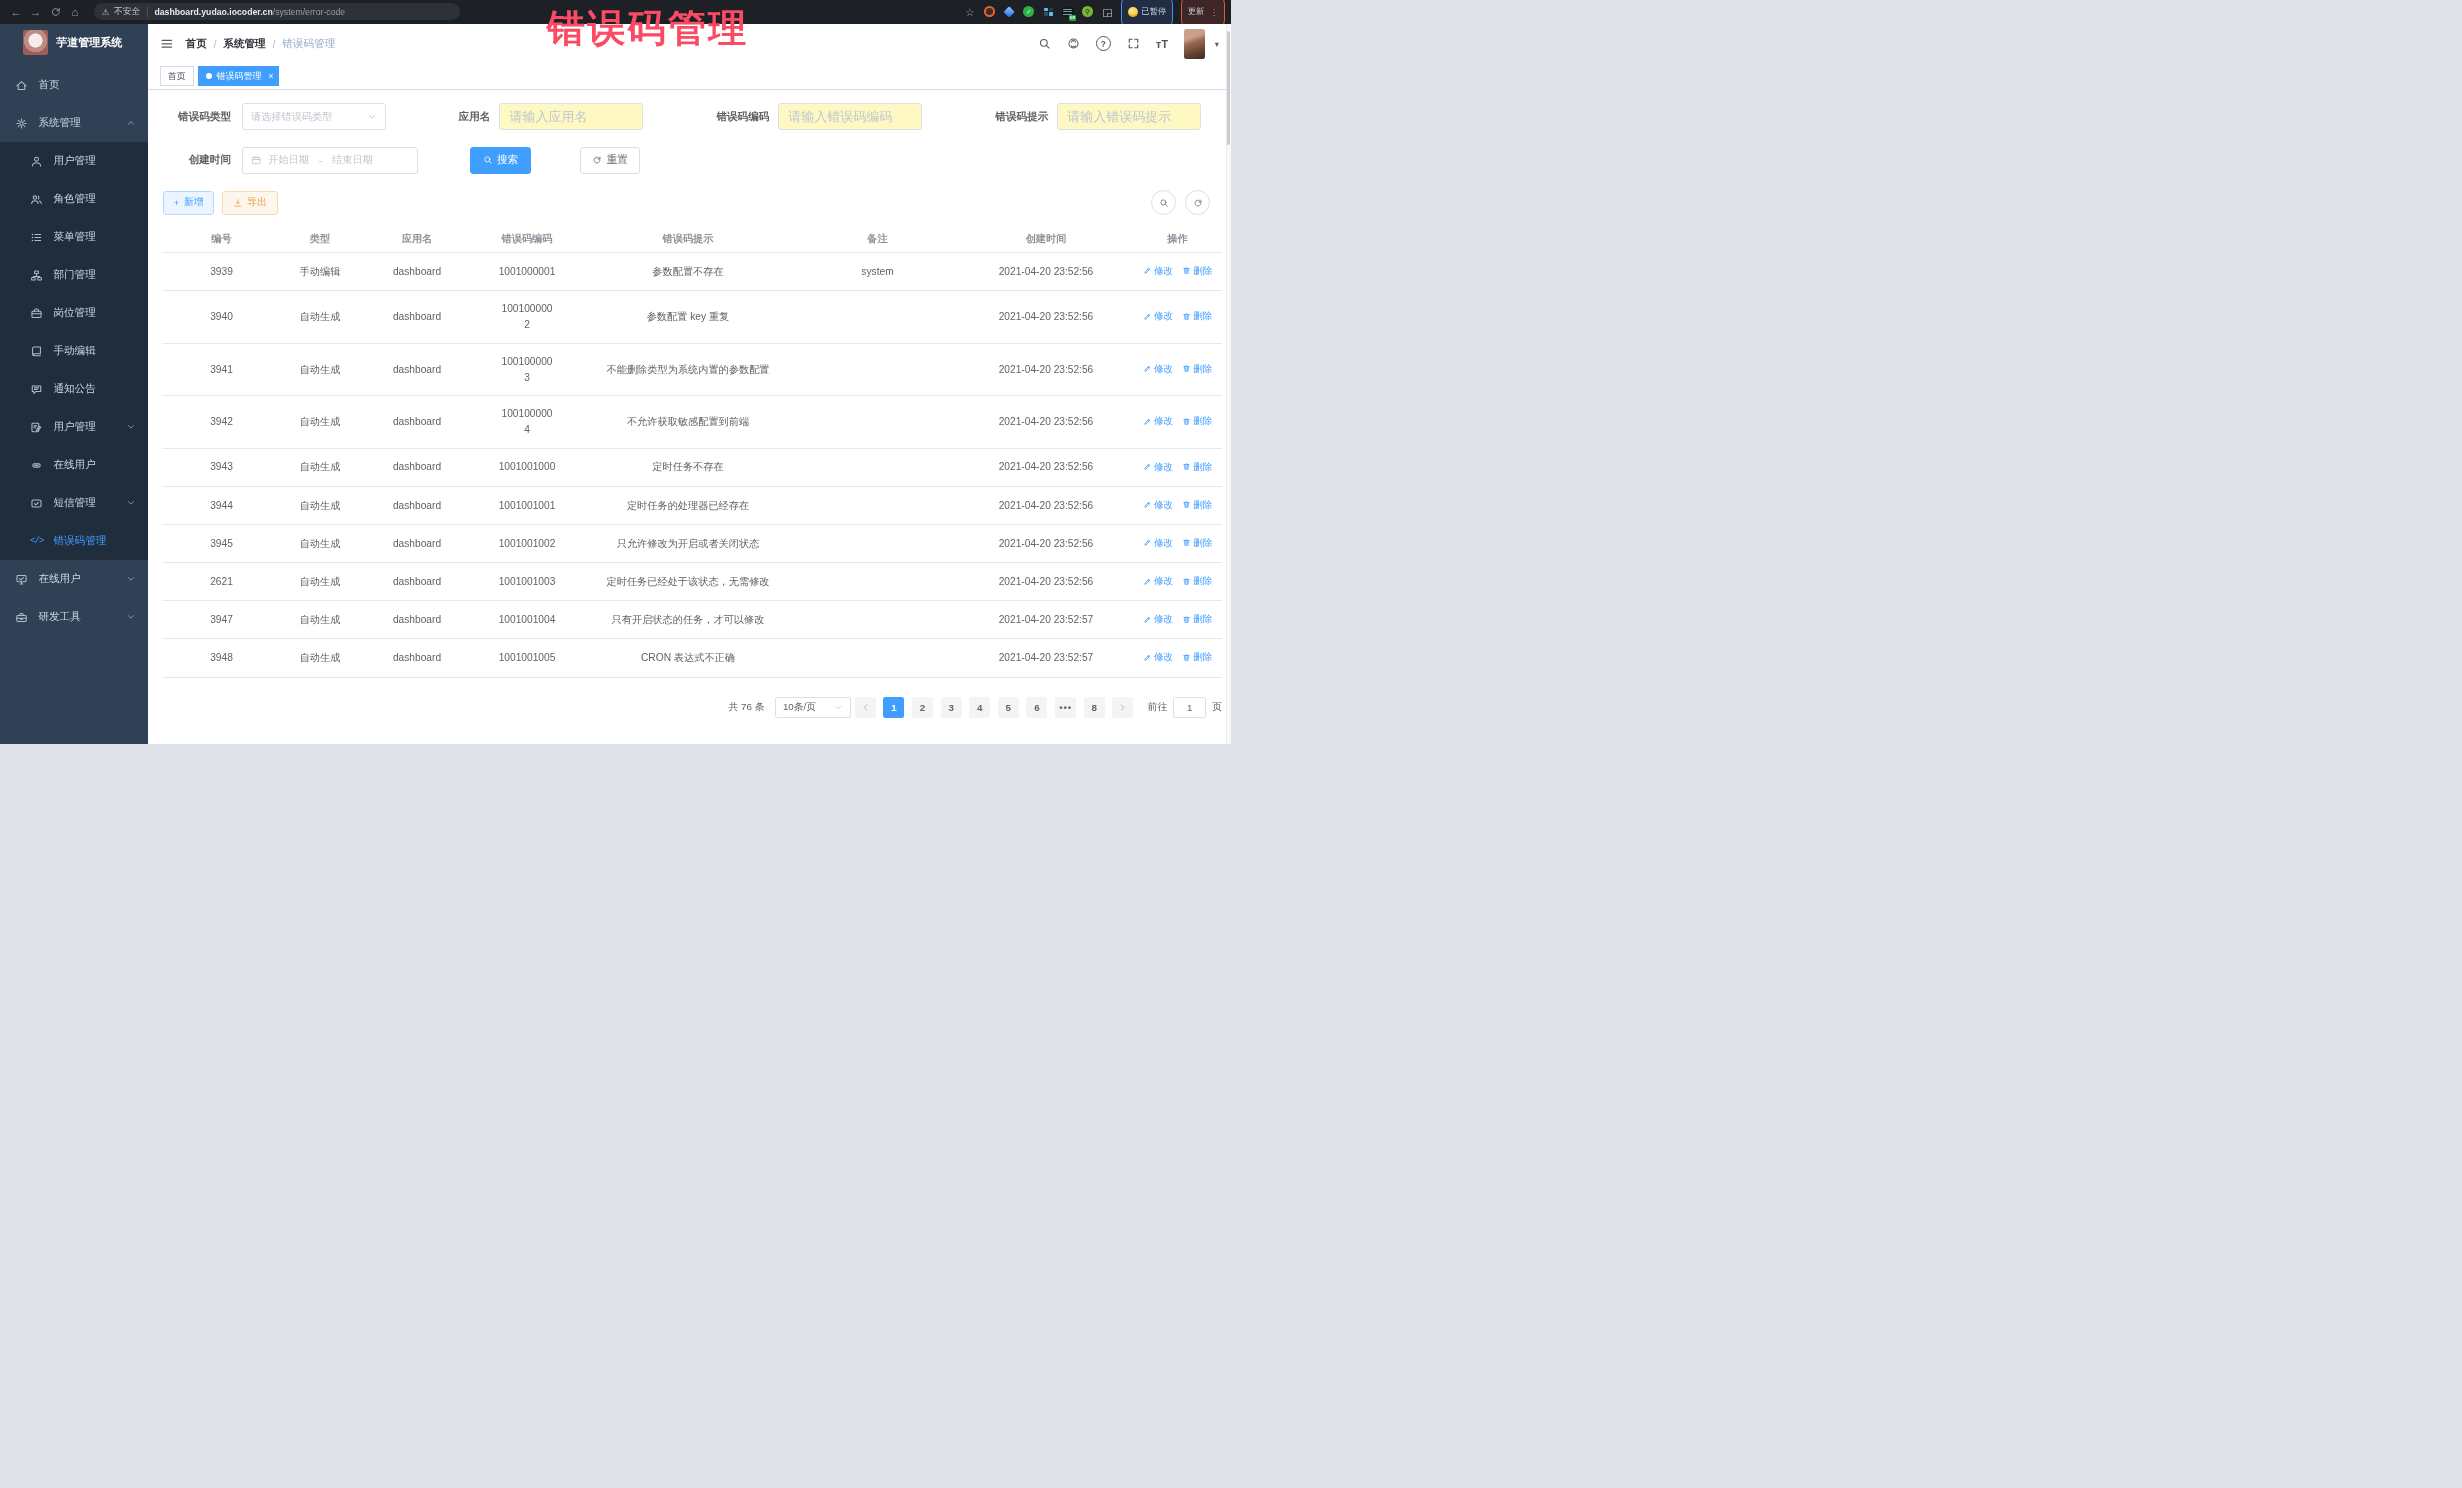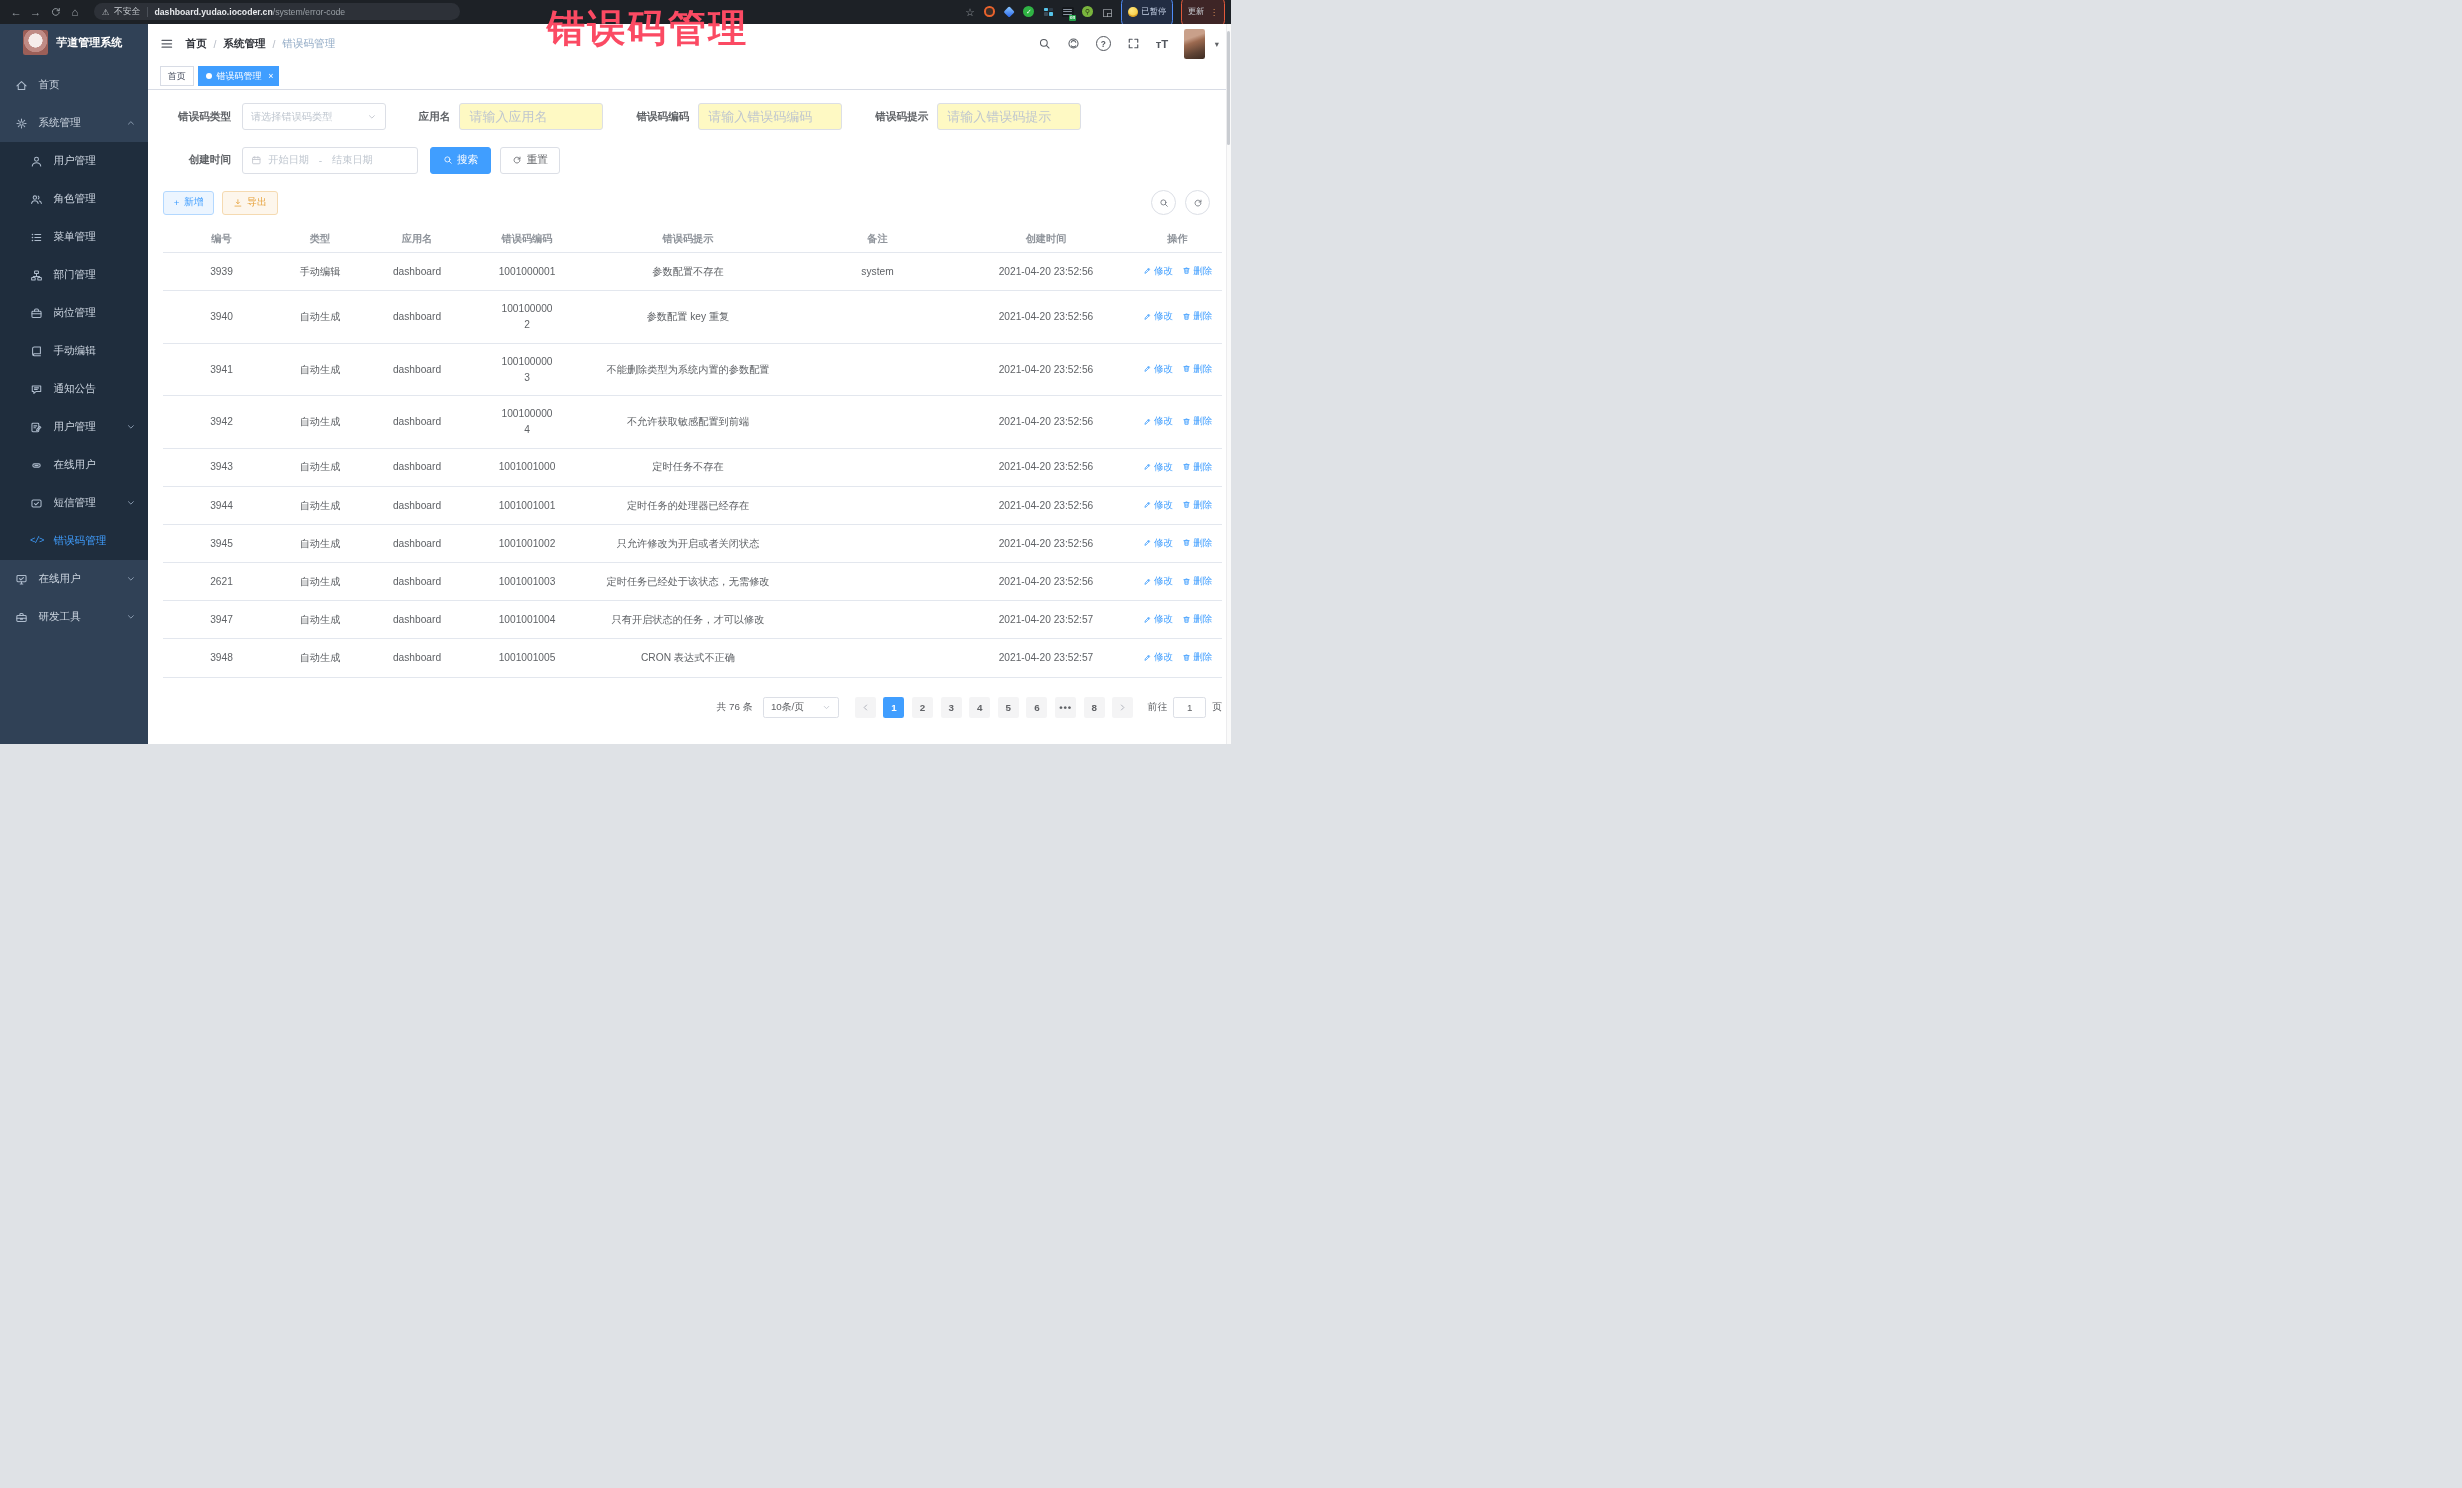--- a/index.html
+++ b/index.html
@@ -68,21 +68,21 @@
   .caret{font-size:8.3px;color:#606266;margin-left:-6px;}
 
   .tabbar{height:25px;display:flex;align-items:center;padding:0 12px;border-bottom:0.8px solid #d8dce5;gap:4.5px;flex-shrink:0;}
   .tab{height:19.7px;display:inline-flex;align-items:center;padding:0 6.8px;border:0.8px solid #d8dce5;font-size:9px;color:#495060;background:#fff;cursor:pointer;box-sizing:border-box;}
   .tab.active{background:#409eff;border-color:#409eff;color:#fff;gap:4.5px;padding-right:4.5px;}
   .tab-dot{width:6px;height:6px;border-radius:50%;background:#fff;}
   .tab-close{font-size:9px;margin-left:2.3px;line-height:1;}
 
   
   .content{padding:13.6px 9px 0 15px;flex:1;box-sizing:border-box;min-width:0;}
-  .filter-row{display:flex;align-items:center;margin-bottom:16.7px;}
+  .filter-row{display:flex;align-items:center;margin-bottom:16.7px;gap:40px;}
   .filter-group{display:flex;align-items:center;}
   .filter-group + .filter-group{margin-left:33px;}
   .f-label{font-size:10.6px;color:#5f6266;font-weight:bold;margin-right:9px;white-space:nowrap;}
   .f-label.w90{width:68px;text-align:right;margin-right:10.6px;}
   .f-input{width:144px;height:27px;border:0.8px solid #dcdfe6;border-radius:3px;padding:0 9px;font-size:13px;color:#606266;box-sizing:border-box;outline:none;font-family:inherit;background:#fef9c3;}
   .f-input::placeholder{color:#bfc6cf;}
   .f-select{width:144px;height:27px;border:0.8px solid #dcdfe6;border-radius:3px;display:flex;align-items:center;justify-content:space-between;padding:0 8.3px;box-sizing:border-box;background:#fff;cursor:pointer;}
   .f-select .ph{color:#bfc6cf;font-size:10.2px;}
   .sel-arrow{color:#c0c4cc;display:flex;font-size:9.8px;}
   .date-range{width:176px;height:27px;border:0.8px solid #dcdfe6;border-radius:3px;display:flex;align-items:center;padding:0 8.3px;gap:6.8px;color:#bfc6cf;font-size:10.2px;box-sizing:border-box;background:#fff;}
@@ -101,21 +101,21 @@
 
   table.grid{width:100%;border-collapse:collapse;margin-top:10.6px;table-layout:fixed;}
   .grid th{padding:6px 3px;color:#8f949b;font-size:10.2px;font-weight:bold;text-align:center;border-bottom:0.8px solid #e3e7ee;}
   .grid td{padding:9.8px 3px;font-size:10.2px;color:#5f6266;text-align:center;border-bottom:0.8px solid #e3e7ee;line-height:16px;word-break:break-all;}
   .code-cell{white-space:pre-line;}
   .action-link{color:#409eff;font-size:9.5px;display:inline-flex;align-items:center;gap:2.3px;margin:0 4.5px;cursor:pointer;white-space:nowrap;}
   .action-link .ai{display:flex;font-size:9px;}
 
   .pagination{display:flex;align-items:center;justify-content:flex-end;margin-top:19.7px;color:#606266;font-size:9.8px;}
   .pg-total{margin-right:10.6px;}
-  .size-select{width:76px;height:21px;border:0.8px solid #dcdfe6;border-radius:2.3px;display:flex;align-items:center;justify-content:space-between;padding:0 6.8px;box-sizing:border-box;margin-right:12px;cursor:pointer;background:#fff;}
+  .size-select{width:76px;height:21px;border:0.8px solid #dcdfe6;border-radius:2.3px;display:flex;align-items:center;justify-content:space-between;padding:0 6.8px;box-sizing:border-box;cursor:pointer;background:#fff;}
   .size-select .sel-arrow{font-size:9px;}
   .page-btn{min-width:21px;height:21px;margin:0 3.8px;background:#f4f4f5;border-radius:2.3px;display:inline-flex;align-items:center;justify-content:center;color:#606266;font-weight:bold;font-size:9.8px;cursor:pointer;padding:0 3px;box-sizing:border-box;}
   .page-btn.active{background:#409eff;color:#fff;}
   .page-btn.nav{color:#a9adb5;font-size:9px;}
   .page-btn.more{letter-spacing:0.8px;color:#606266;}
   .goto{margin-left:10.6px;display:flex;align-items:center;gap:6px;}
   .goto-input{width:33px;height:21px;border:0.8px solid #dcdfe6;border-radius:2.3px;text-align:center;font-size:9.8px;color:#606266;box-sizing:border-box;outline:none;font-family:inherit;}
 
   
   .annotation{position:absolute;left:547px;top:3px;font-size:38px;font-weight:bold;letter-spacing:2.3px;z-index:60;pointer-events:none;white-space:nowrap;}

